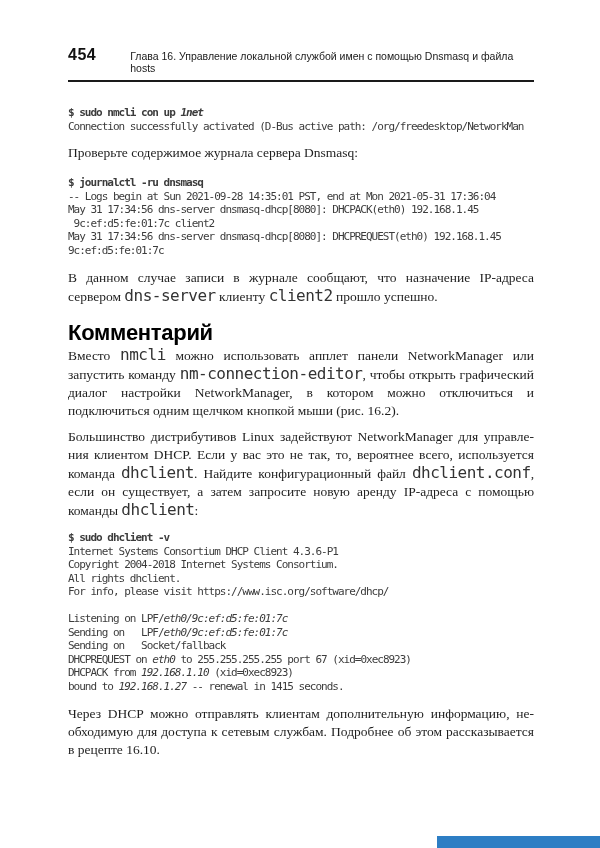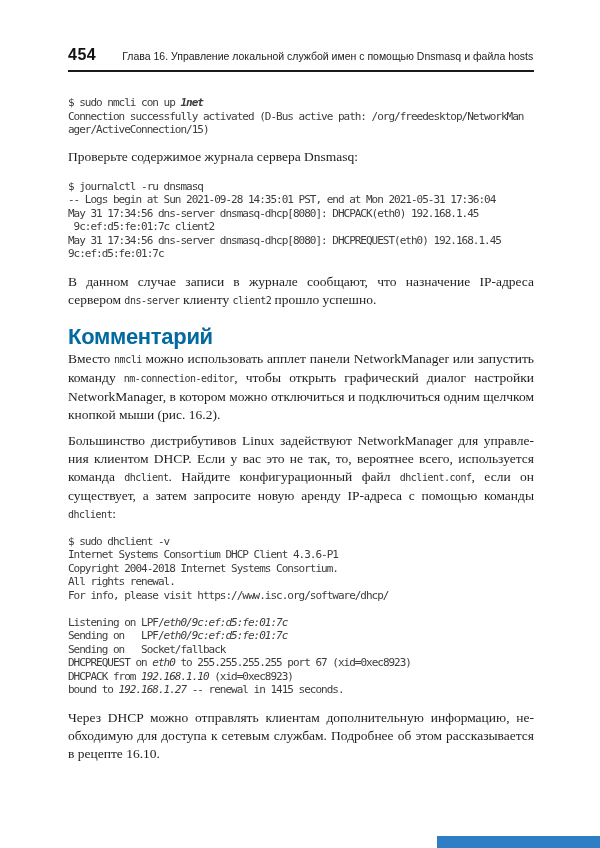--- a/index.html
+++ b/index.html
@@ -7,21 +7,21 @@
     position:relative;
     width:600px;height:848px;
     background:#ffffff;
     box-sizing:border-box;
     padding:46px 66px 0 68px;
     font-family:"Liberation Serif",serif;
     color:#1e1e1e;
     overflow:hidden;
   }
   .page-header{
-    display:flex;align-items:baseline;gap:26px;
+    display:flex;align-items:baseline;gap:34px;
     border-bottom:2px solid #1a1a1a;
     padding-bottom:6px;
     font-family:"Liberation Sans",sans-serif;
   }
   .page-number{font-size:16px;font-weight:bold;letter-spacing:.5px;color:#111;}
   .chapter-title{font-size:10.5px;color:#1a1a1a;}
   .code-block{
     font-family:"DejaVu Sans Mono","Liberation Mono",monospace;
     font-size:11px;line-height:13.5px;letter-spacing:-1px;
     color:#3c3c3c;
@@ -40,49 +40,48 @@
   .p-result{margin-top:12px;}
   .p-applet{margin-top:1px;}
   .p-distros{margin-top:8px;}
   .p-dhcpinfo{margin-top:12px;}
   .section-heading{
     margin:15px 0 0 0;
     font-family:"Liberation Sans",sans-serif;
     font-weight:700;
     font-size:22px;line-height:24px;
     letter-spacing:-.3px;
-    color:#0369a1;
+    color:#000000;
   }
-  .seg-b{font-weight:normal;}
+  .seg-b{font-weight:bold;}
   .seg-i{font-style:italic;}
   .seg-bi{font-weight:bold;font-style:italic;}
   .seg-m{
     font-family:"DejaVu Sans Mono","Liberation Mono",monospace;
-    font-size:10px;letter-spacing:-.5px;color:#333;
+    font-size:16px;letter-spacing:-.5px;color:#333;
   }
   .page-edge-tab{
     position:absolute;
     right:0;bottom:0;
     width:163px;height:12px;
   }
 </style>
 </head>
 <body>
 
 <div class="page">
 
   <header class="page-header">
     <span class="page-number">454</span>
     <span class="chapter-title">Глава 16. Управление локальной службой имен с помощью Dnsmasq и файла hosts</span>
   </header>
 
   <div class="code-block cb-nmcli">
       <div class="code-line"><span class="seg-b">$ sudo nmcli con up </span><span class="seg-bi">1net</span></div>
       <div class="code-line"><span>Connection successfully activated (D-Bus active path: /org/freedesktop/NetworkMan</span></div>
-      <div class="code-line"><span>ager/ActiveConnection/15)</span></div>
     </div>
 
   <p class="body-para p-check"><span>Проверьте содержимое журнала сервера Dnsmasq:</span></p>
 
   <div class="code-block cb-journal">
       <div class="code-line"><span class="seg-b">$ journalctl -ru dnsmasq</span></div>
       <div class="code-line"><span>-- Logs begin at Sun 2021-09-28 14:35:01 PST, end at Mon 2021-05-31 17:36:04</span></div>
       <div class="code-line"><span>May 31 17:34:56 dns-server dnsmasq-dhcp[8080]: DHCPACK(eth0) 192.168.1.45</span></div>
       <div class="code-line"><span> 9c:ef:d5:fe:01:7c client2</span></div>
       <div class="code-line"><span>May 31 17:34:56 dns-server dnsmasq-dhcp[8080]: DHCPREQUEST(eth0) 192.168.1.45</span></div>
@@ -94,21 +93,21 @@
   <h2 class="section-heading">Комментарий</h2>
 
   <p class="body-para p-applet"><span>Вместо </span><span class="seg-m">nmcli</span><span> можно использовать апплет панели NetworkManager или запустить команду </span><span class="seg-m">nm-connection-editor</span><span>, чтобы открыть графический диалог настройки NetworkManager, в котором можно отключиться и подключиться одним щелчком кнопкой мыши (рис. 16.2).</span></p>
 
   <p class="body-para p-distros"><span>Большинство дистрибутивов Linux задействуют NetworkManager для управле­ния клиентом DHCP. Если у вас это не так, то, вероятнее всего, используется команда </span><span class="seg-m">dhclient</span><span>. Найдите конфигурационный файл </span><span class="seg-m">dhclient.conf</span><span>, если он существует, а затем запросите новую аренду IP-адреса с помощью команды </span><span class="seg-m">dhclient</span><span>:</span></p>
 
   <div class="code-block cb-dhclient">
       <div class="code-line"><span class="seg-b">$ sudo dhclient -v</span></div>
       <div class="code-line"><span>Internet Systems Consortium DHCP Client 4.3.6-P1</span></div>
       <div class="code-line"><span>Copyright 2004-2018 Internet Systems Consortium.</span></div>
-      <div class="code-line"><span>All rights renewal.</span></div>
+      <div class="code-line"><span>All rights dhclient.</span></div>
       <div class="code-line"><span>For info, please visit https://www.isc.org/software/dhcp/</span></div>
       <div class="code-line">&nbsp;</div>
       <div class="code-line"><span>Listening on LPF/</span><span class="seg-i">eth0/9c:ef:d5:fe:01:7c</span></div>
       <div class="code-line"><span>Sending on   LPF/</span><span class="seg-i">eth0/9c:ef:d5:fe:01:7c</span></div>
       <div class="code-line"><span>Sending on   Socket/fallback</span></div>
       <div class="code-line"><span>DHCPREQUEST on </span><span class="seg-i">eth0</span><span> to 255.255.255.255 port 67 (xid=0xec8923)</span></div>
       <div class="code-line"><span>DHCPACK from </span><span class="seg-i">192.168.1.10</span><span> (xid=0xec8923)</span></div>
       <div class="code-line"><span>bound to </span><span class="seg-i">192.168.1.27</span><span> -- renewal in 1415 seconds.</span></div>
     </div>
 

